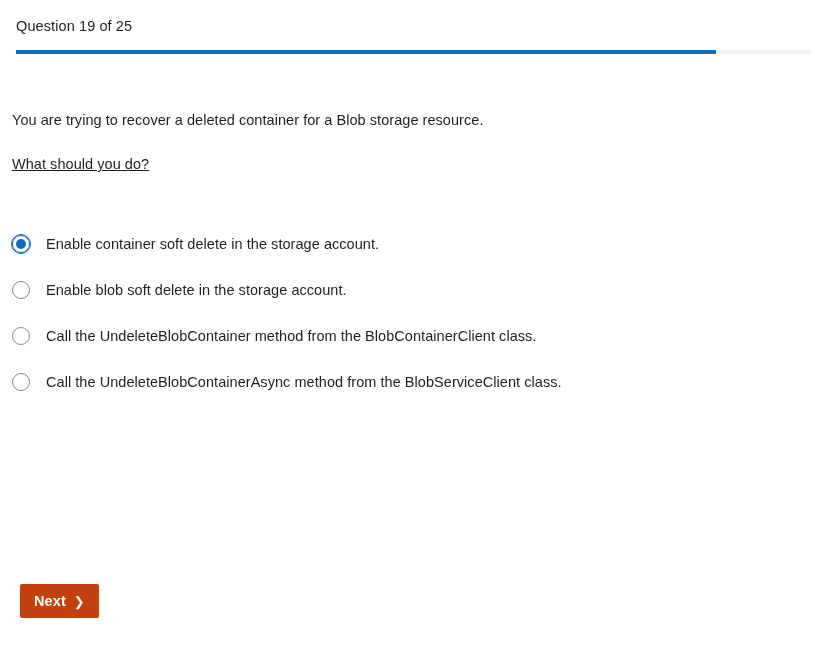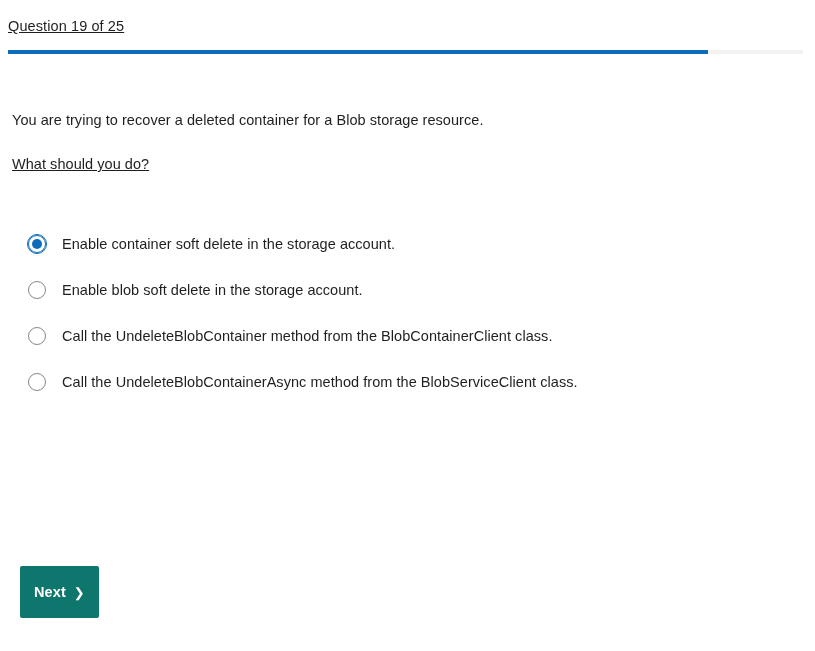--- a/index.html
+++ b/index.html
@@ -14,22 +14,21 @@
     color: #201f1e;
     overflow: hidden;
   }
   .page {
     position: relative;
     width: 815px;
     height: 651px;
     box-sizing: border-box;
   }
   .progress-header {
-    padding: 16px 20px 0 8px;
-    text-decoration: underline;
+    padding: 16px 20px 0 16px;
   }
   .progress-label {
     font-size: 14.5px;
     color: #201f1e;
     line-height: 20px;
     letter-spacing: 0.1px;
   }
   .progress-track {
     position: relative;
     margin-top: 14px;
@@ -57,21 +56,21 @@
     color: #201f1e;
     margin-bottom: 24px;
     letter-spacing: 0.05px;
   }
   .stem-line:last-child {
     margin-bottom: 0;
     text-decoration: underline;
   }
   .options {
     margin-top: 57px;
-    padding: 0 28px;
+    padding: 0 12px;
   }
   .option {
     display: flex;
     align-items: center;
     height: 26px;
     margin-bottom: 20px;
     cursor: pointer;
   }
   .option:last-child {
     margin-bottom: 12px;
@@ -120,26 +119,26 @@
   }
   .footer {
     position: absolute;
     left: 20px;
     bottom: 33px;
   }
   .next-button {
     display: inline-flex;
     align-items: center;
     gap: 8px;
-    background: #0f766e;
+    background: #c2410c;
     color: #ffffff;
     border: none;
     border-radius: 2px;
     padding: 0 14px;
-    height: 52px;
+    height: 34px;
     font-family: "Liberation Sans", sans-serif;
     font-size: 14.5px;
     font-weight: bold;
     cursor: pointer;
     letter-spacing: 0.1px;
   }
   .next-chevron {
     display: inline-block;
     font-size: 13px;
     font-weight: normal;

